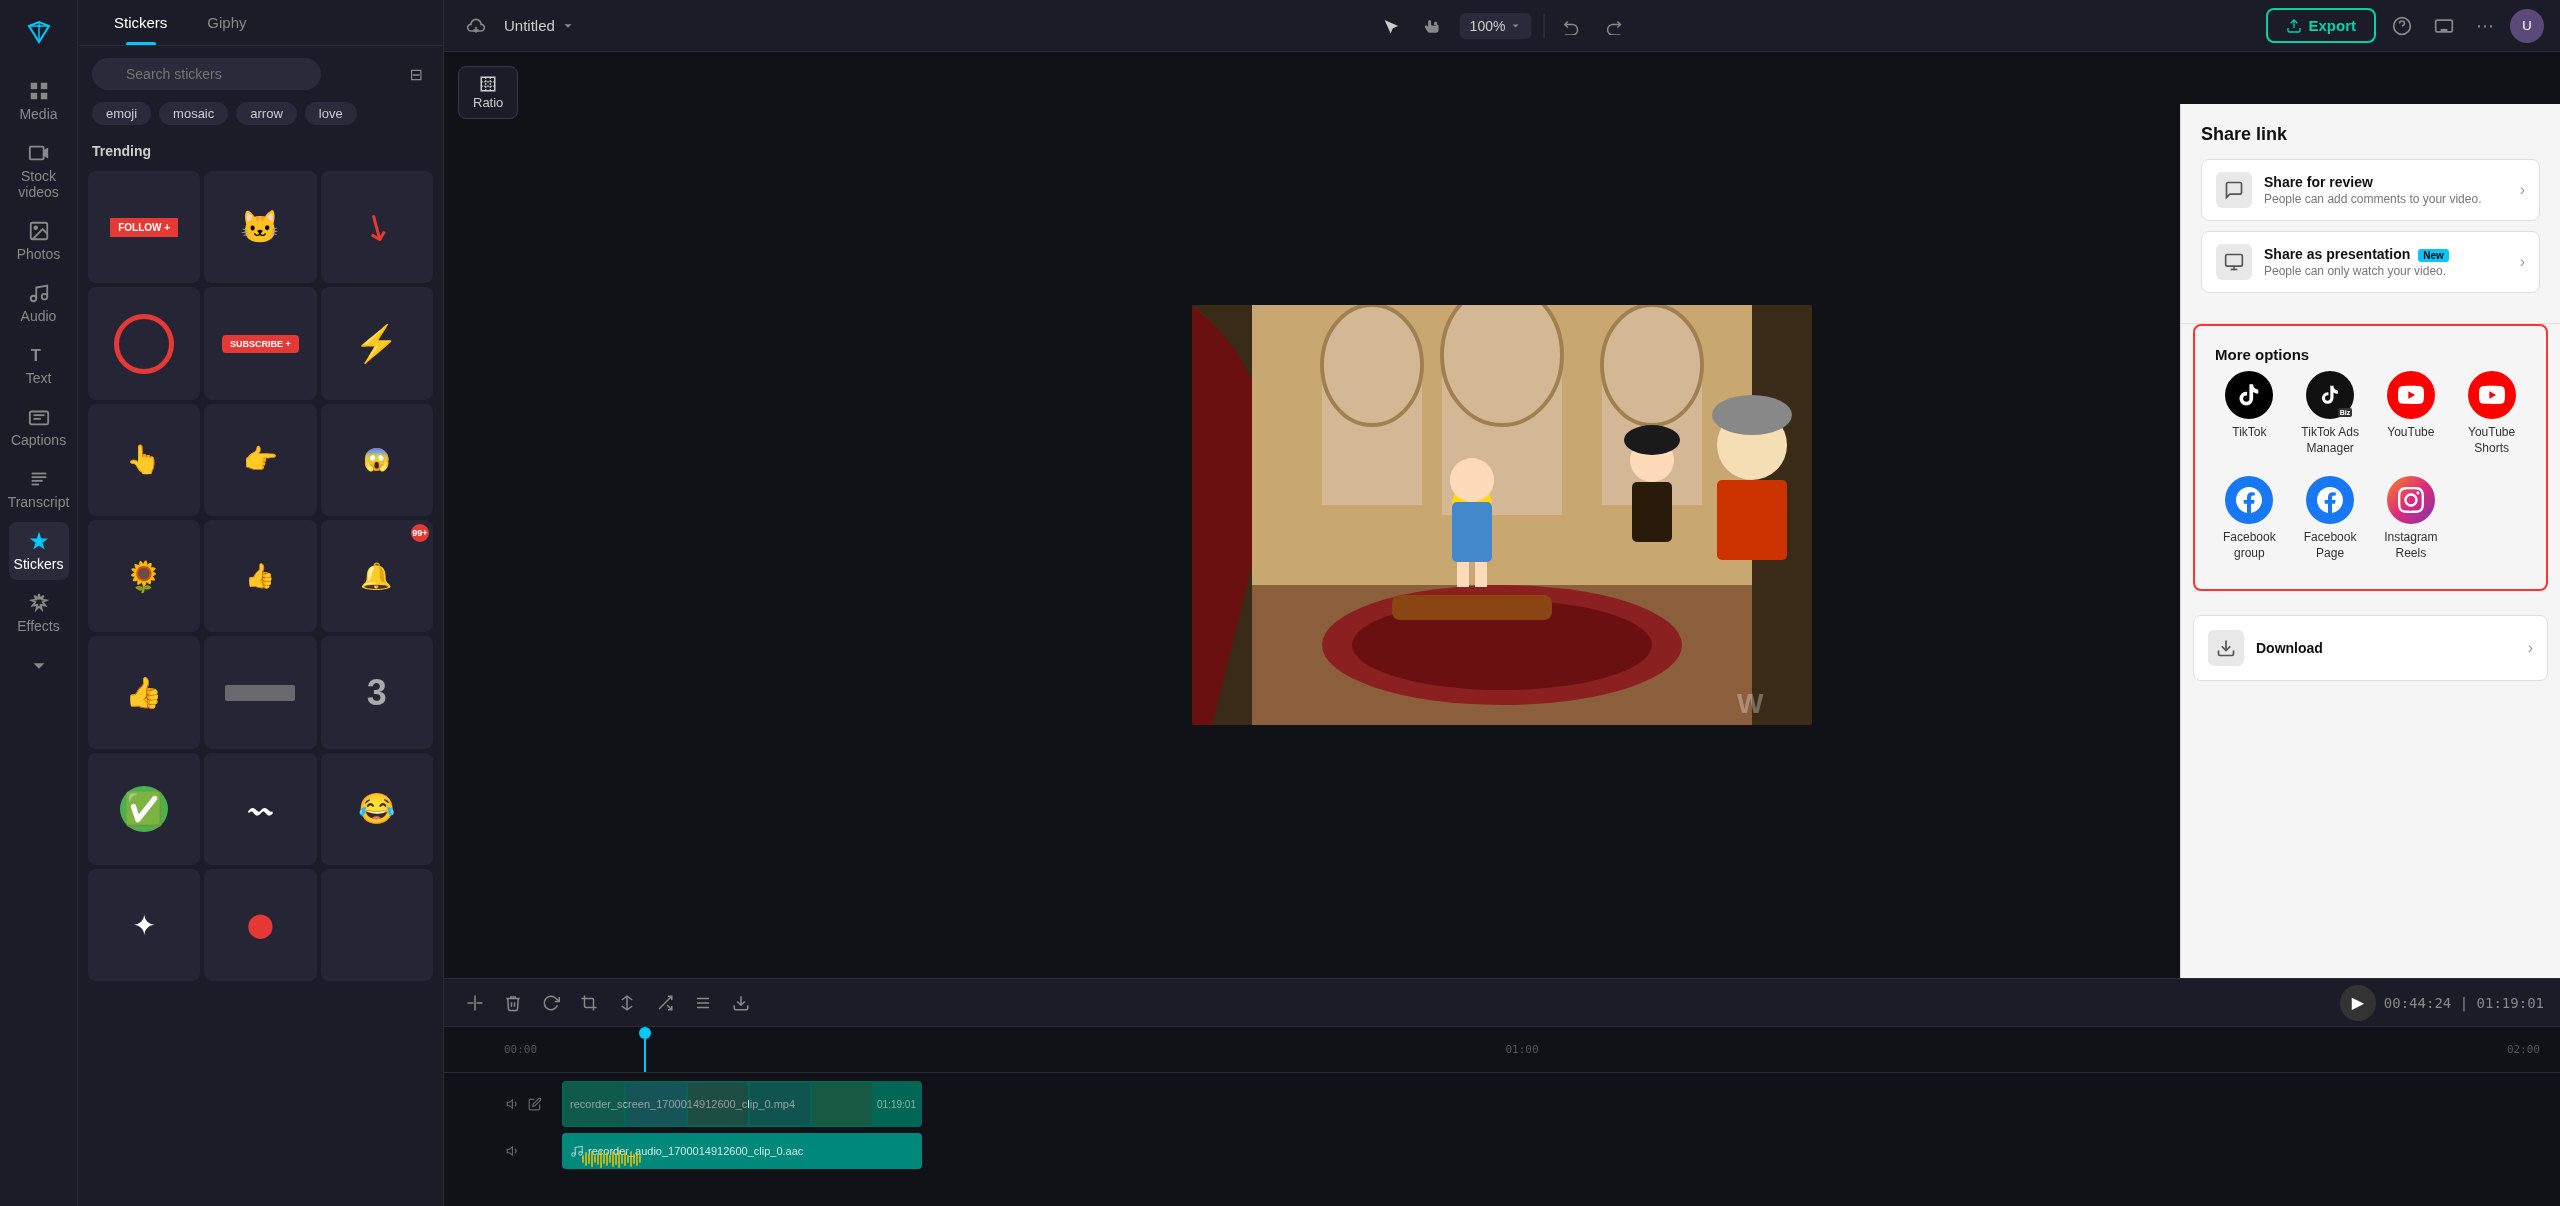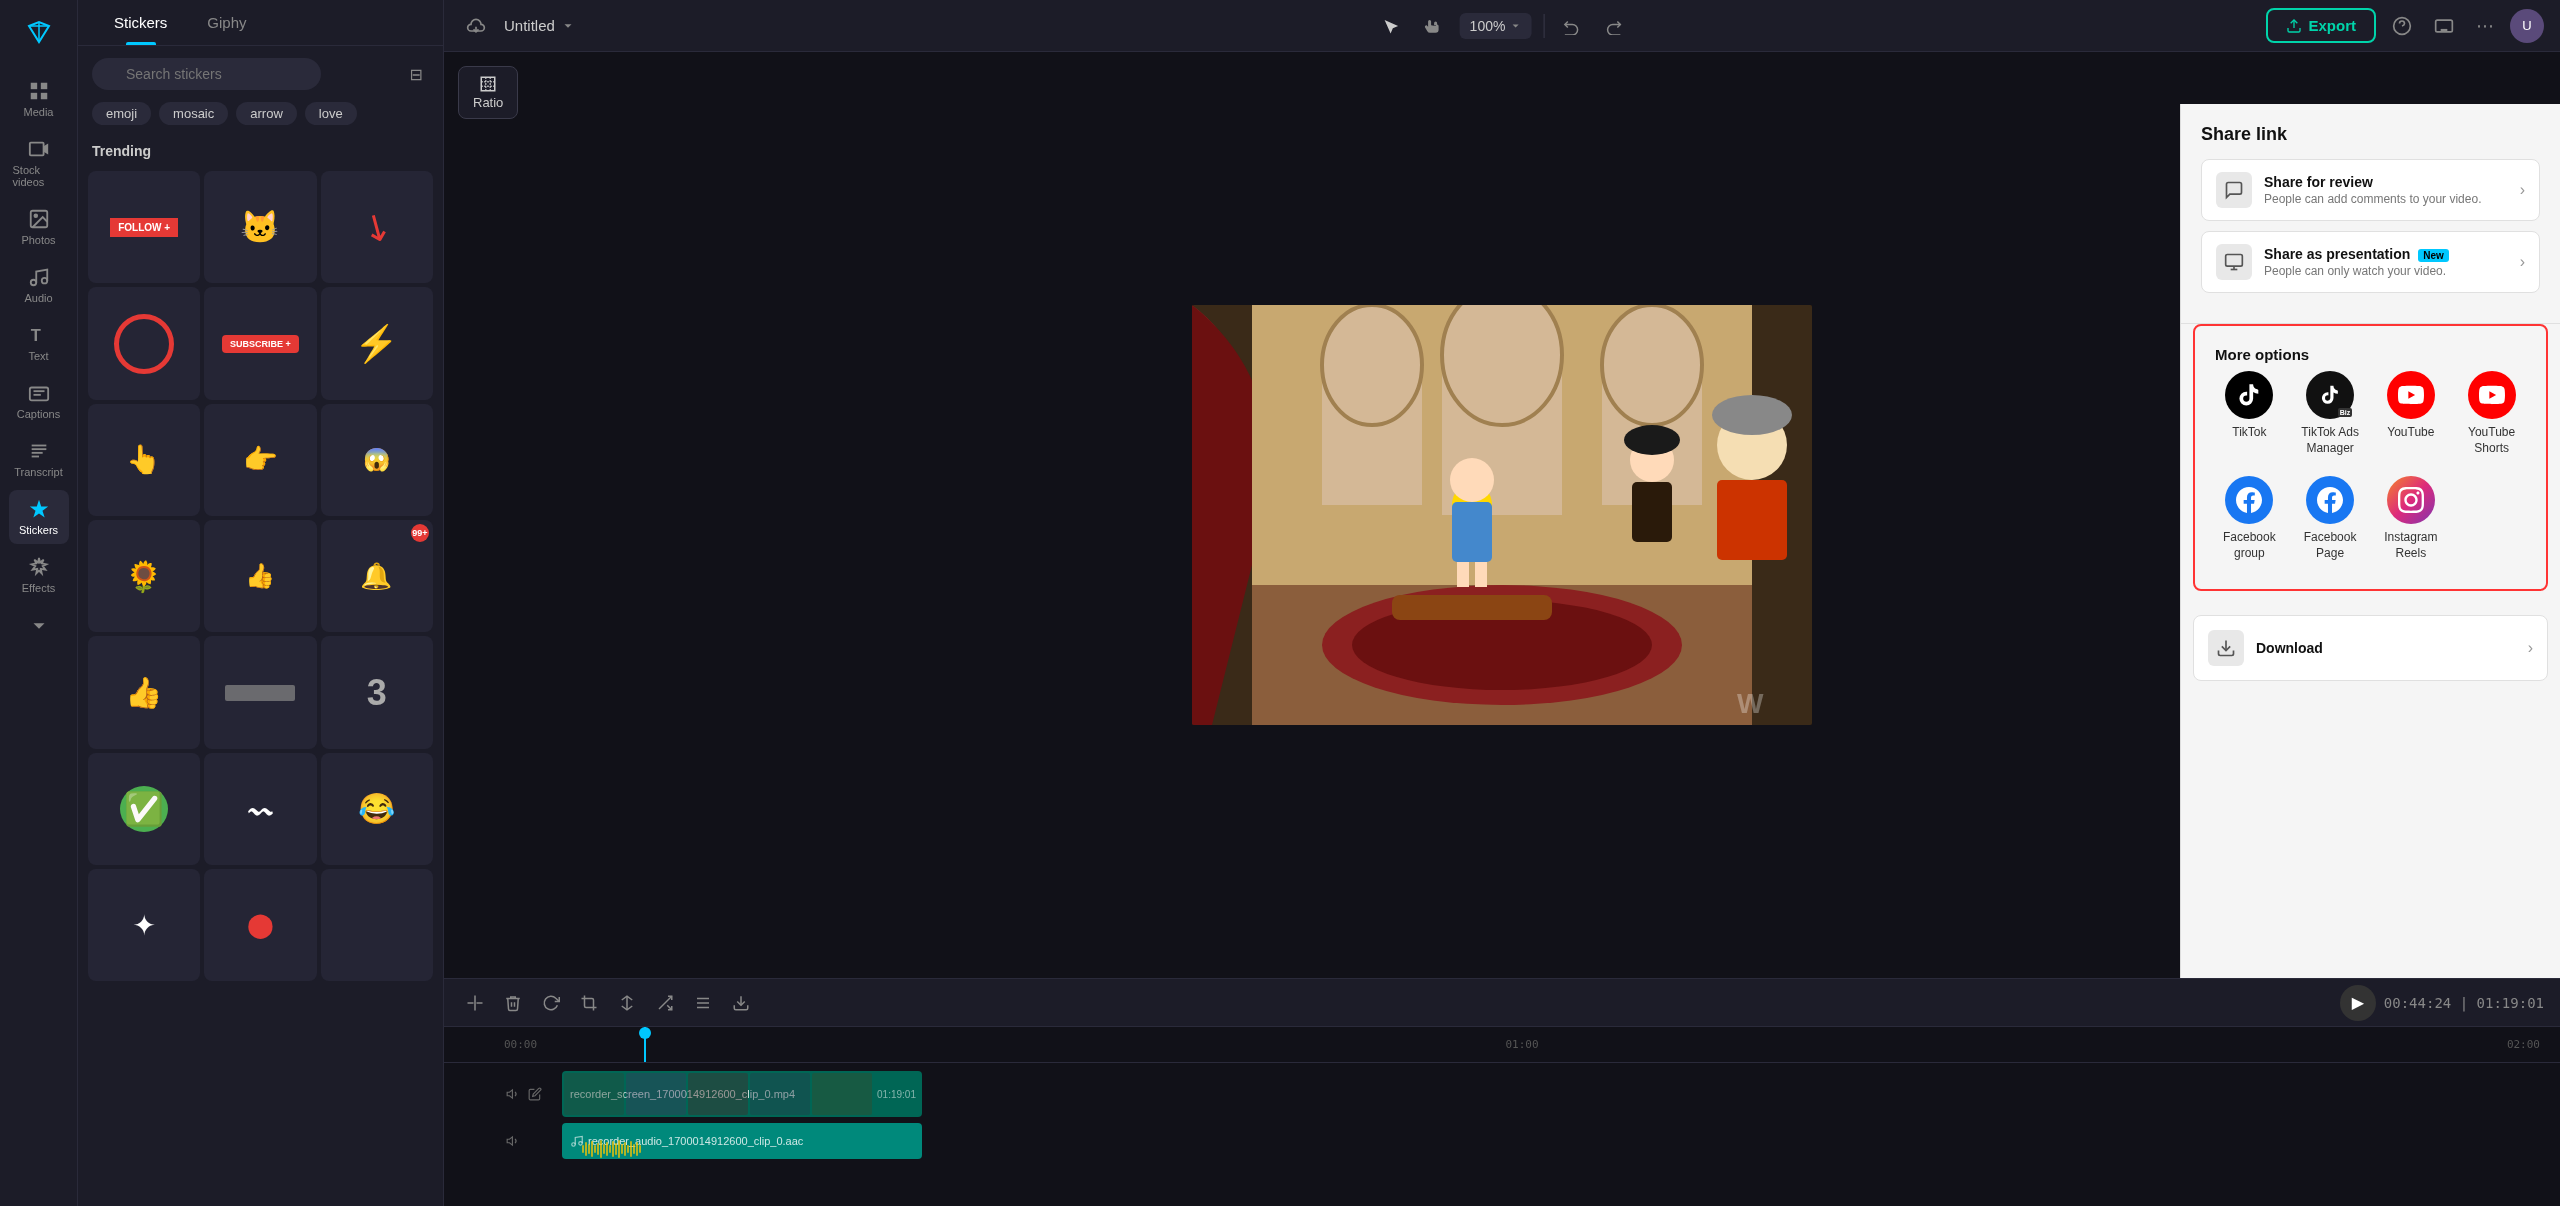--- a/index.html
+++ b/index.html
@@ -27,21 +27,21 @@
       display: flex; flex-direction: column; align-items: center;
       padding: 8px 4px;
       border-radius: 8px;
       cursor: pointer;
       gap: 4px;
       color: #888;
       font-size: 11px;
     }
     .sidebar-item.active { color: #fff; background: #2a2a3a; }
     .sidebar-item svg { width: 22px; height: 22px; }
-    .sidebar-item-label { font-size: 11px; }
+    .sidebar-item-label { font-size: 14px; text-align: center; }
 
     
     .sticker-panel {
       width: 366px;
       background: #1c1c28;
       border-right: 1px solid #2a2a3a;
       display: flex;
       flex-direction: column;
       padding: 0;
     }
@@ -269,21 +269,21 @@
 
     
     .timeline-area {
       height: 180px;
       background: #111118;
       border-top: 1px solid #2a2a3a;
       display: flex;
       flex-direction: column;
     }
     .timeline-ruler {
-      height: 36px;
+      height: 46px;
       background: #111118;
       display: flex; align-items: center;
       padding: 0 60px;
       position: relative;
       border-bottom: 1px solid #2a2a3a;
     }
     .playhead {
       position: absolute;
       left: 200px; top: 0; bottom: 0;
       width: 2px;

